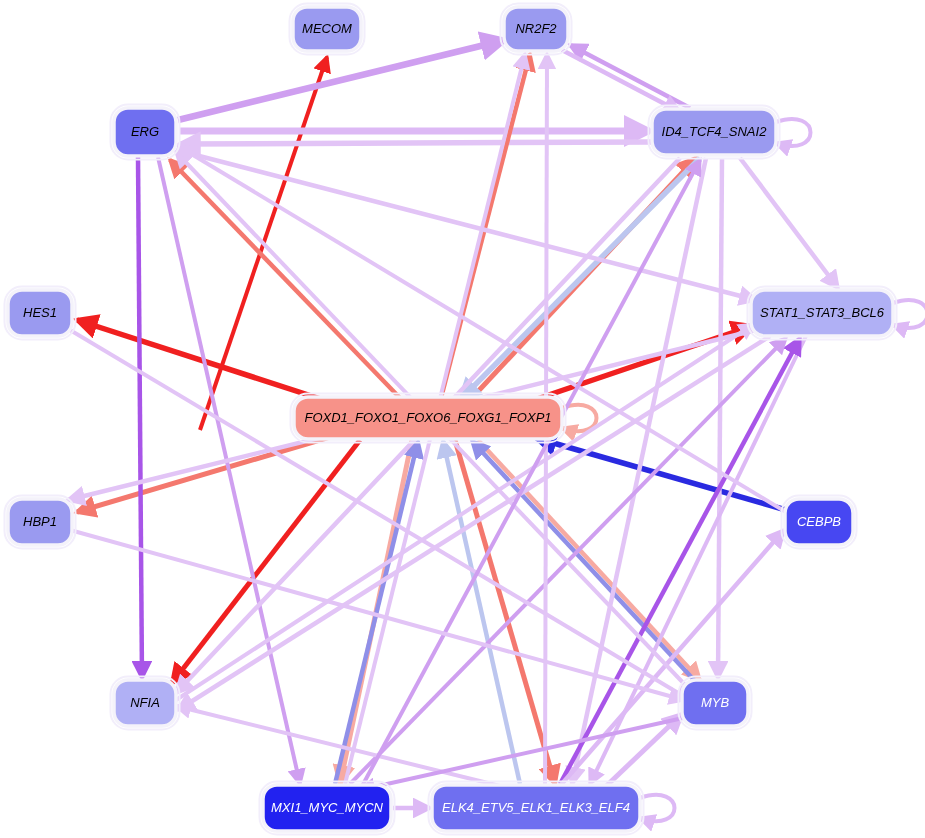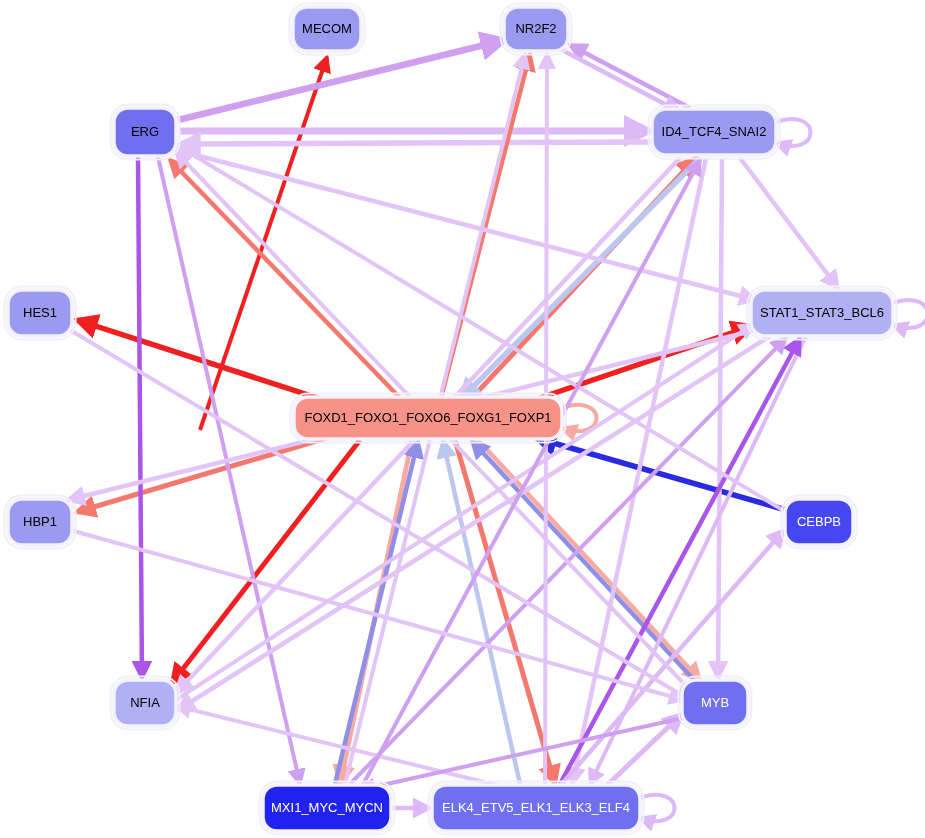--- a/index.html
+++ b/index.html
@@ -1,17 +1,17 @@
 <!DOCTYPE html>
 <html><head>
 <meta charset="utf-8">
 <style>
   html,body{margin:0;padding:0;background:#ffffff;}
   body{width:925px;height:838px;overflow:hidden;font-family:"Liberation Sans",sans-serif;}
-  #graph-root{position:relative;width:925px;height:838px;background:#ffffff;}
+  #graph-root{position:relative;width:925px;height:838px;background:#ffffff;font-style:italic;}
   svg#net{position:absolute;left:0;top:0;width:925px;height:838px;}
   .node-label{font-family:"Liberation Sans",sans-serif;font-size:13px;dominant-baseline:middle;text-anchor:middle;}
   .node-rect{stroke:#f4f2fa;stroke-width:3.5;}
 </style>
 </head>
 <body>
 
 <div id="graph-root">
   <svg id="net" viewBox="0 0 925 838">
     <defs>

